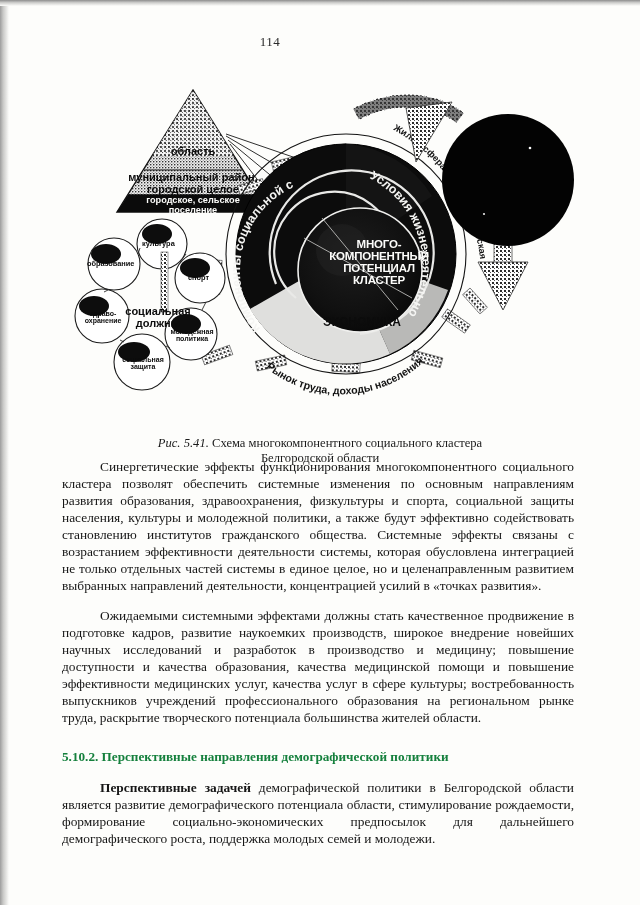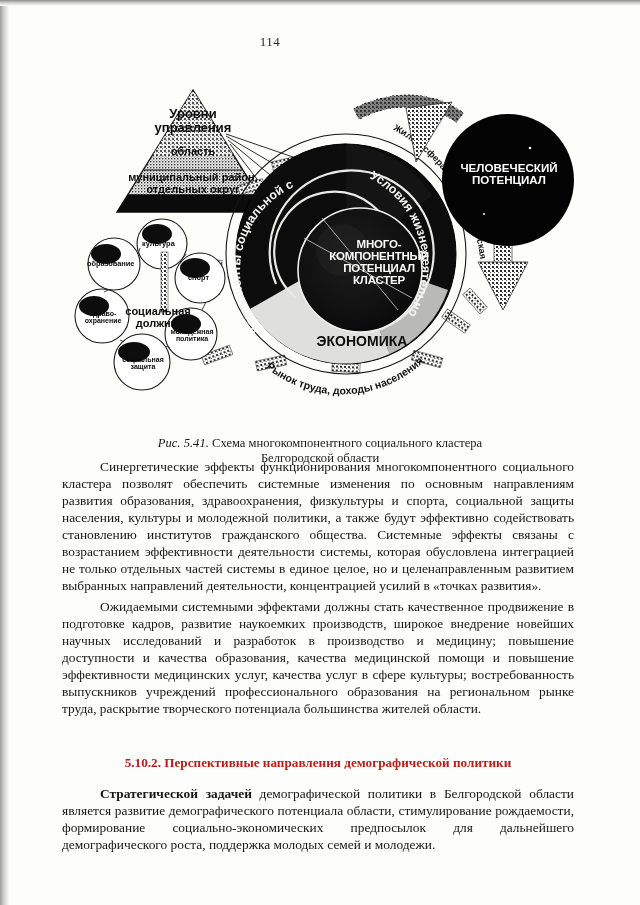--- a/index.html
+++ b/index.html
@@ -84,27 +84,27 @@
   }
   p.para {
     margin: 0 0 0 0;
     text-align: justify;
     text-indent: 38px;
     font-size: 13.4px;
     line-height: 17px;
     color: #161616;
     hyphens: none;
   }
-  p.para + p.para { margin-top: 4px; }
+  p.para + p.para { margin-top: 13px; }
   h3.subhead {
-    margin: 38px 0 14px 0;
-    text-align: center;
+    margin: 23px 0 14px 0;
+    text-align: left;
     font-size: 13.2px;
     font-weight: bold;
-    color: #b91c1c;
+    color: #15803d;
   }
   .b { font-weight: bold; }
 
   
   .dtxt {
     position: absolute;
     font-family: "Liberation Sans", sans-serif;
     font-weight: bold;
     color: #0c0c0c;
     white-space: nowrap;
@@ -255,28 +255,28 @@
           <path d="M 48 228 L 44 230"></path>
           <path d="M 64 280 L 60 278"></path>
           <path d="M 110 286 L 106 284"></path>
           <path d="M 146 240 L 142 248"></path>
         </g>
       </g>
 
       <rect x="101" y="190" width="7" height="60" fill="url(#speck)" stroke="#333" stroke-width="0.5"></rect>
     </svg>
 
-    <div class="dtxt ctr" style="left:72px; top:45px; width:122px; font-size:13px;">
-      <span>Уровни</span><br>
-      <span>управления</span>
-    </div>
     <div class="dtxt ctr" style="left:93px; top:84px; width:80px; font-size:11px;">область</div>
     <div class="dtxt ctr" style="left:68px; top:110px; width:130px; font-size:11px;">
       <span>муниципальный район,</span><br>
-      <span>отдельных округ</span>
+      <span>городской целое</span>
+    </div>
+    <div class="dtxt ctr white" style="left:62px; top:134px; width:142px; font-size:9.2px;">
+      <span>городское, сельское</span><br>
+      <span>поселение</span>
     </div>
 
     <div class="dtxt ctr" style="left:52px; top:244px; width:92px; font-size:11px;">
       <span>социальная</span><br>
       <span>должны</span>
     </div>
 
     <div class="dtxt" style="left:27px; top:198px; font-size:7.4px;">образование</div>
     <div class="dtxt" style="left:82px; top:178px; font-size:7.4px;text-align:right;">культура</div>
     <div class="dtxt" style="left:128px; top:212px; font-size:7.4px;text-align:center;">спорт</div>
@@ -284,36 +284,32 @@
     <div class="dtxt ctr" style="left:104px; top:266px; width:56px; font-size:7px;">молодежная<br>политика</div>
     <div class="dtxt ctr" style="left:54px; top:294px; width:58px; font-size:7px;">социальная<br>защита</div>
 
     <div class="dtxt ctr white" style="left:240px; top:176px; width:122px; font-size:11.5px; letter-spacing:-0.2px;padding-left:18px;">
       <span>МНОГО-</span><br>
       <span>КОМПОНЕНТНЫЙ</span><br>
       <span>ПОТЕНЦИАЛ</span><br>
       <span>КЛАСТЕР</span>
     </div>
 
-    <div class="dtxt ctr" style="left:240px; top:272px; width:124px; font-size:14px;">ЭКОНОМИКА</div>
-
-    <div class="dtxt ctr white" style="left:386px; top:100px; width:126px; font-size:11.6px;">
-      <span>ЧЕЛОВЕЧЕСКИЙ</span><br>
-      <span>ПОТЕНЦИАЛ</span>
-    </div>
+    <div class="dtxt ctr" style="left:240px; top:254px; width:124px; font-size:12px;">ЭКОНОМИКА</div>
+
   </div>
 
   <div class="caption">
     <span class="num">Рис. 5.41.</span>
     <span>Схема многокомпонентного социального кластера</span><br>
     <span>Белгородской области</span>
   </div>
 
   <div class="body-col">
     <p class="para">Синергетические эффекты функционирования многокомпонентного социального кластера позволят обеспечить системные изменения по основным направлениям развития образования, здравоохранения, физкультуры и спорта, социальной защиты населения, культуры и молодежной политики, а также будут эффективно содействовать становлению институтов гражданского общества. Системные эффекты связаны с возрастанием эффективности деятельности системы, которая обусловлена интеграцией не только отдельных частей системы в единое целое, но и целенаправленным развитием выбранных направлений деятельности, концентрацией усилий в «точках развития».</p>
     <p class="para">Ожидаемыми системными эффектами должны стать качественное продвижение в подготовке кадров, развитие наукоемких производств, широкое внедрение новейших научных исследований и разработок в производство и медицину; повышение доступности и качества образования, качества медицинской помощи и повышение эффективности медицинских услуг, качества услуг в сфере культуры; востребованность выпускников учреждений профессионального образования на региональном рынке труда, раскрытие творческого потенциала большинства жителей области.</p>
 
     <h3 class="subhead">5.10.2. Перспективные направления демографической политики</h3>
 
-    <p class="para"><span class="b">Стратегической задачей</span><span> демографической политики в Белгородской области является развитие демографического потенциала области, стимулирование рождаемости, формирование социально-экономических предпосылок для дальнейшего демографического роста, поддержка молодых семей и молодежи.</span></p>
+    <p class="para"><span class="b">Перспективные задачей</span><span> демографической политики в Белгородской области является развитие демографического потенциала области, стимулирование рождаемости, формирование социально-экономических предпосылок для дальнейшего демографического роста, поддержка молодых семей и молодежи.</span></p>
   </div>
 
 </div>
 
 </body></html>

